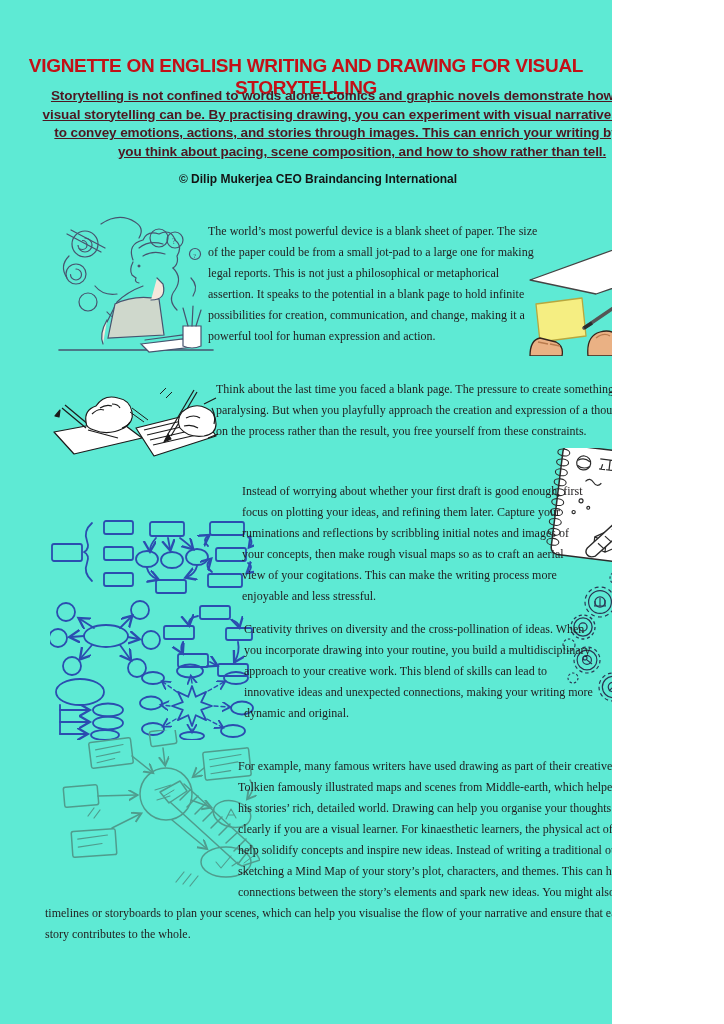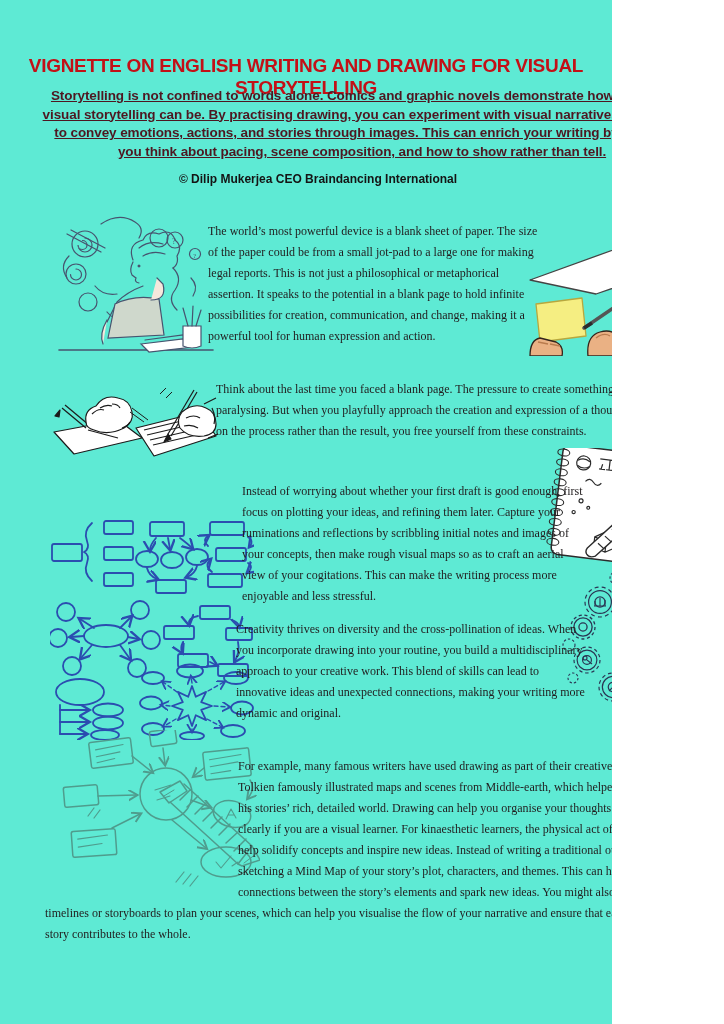--- a/index.html
+++ b/index.html
@@ -22,21 +22,21 @@
     position:absolute; left:0; right:0; top:172px; text-align:center;
     font-family:"Liberation Sans", sans-serif; font-weight:bold;
     font-size:12px; line-height:15px; color:#141414;margin-left:24px;
   }
   .para { position:absolute; font-size:12px; line-height:21px; text-align:left; }
   #p1 { left:208px; top:221px; width:465px; }
   #p1 .sp { float:right; width:135px; height:126px; }
   #p2 { left:216px; top:379px; width:470px; }
   #p3 { left:57px;  top:481px; width:530px; }
   #p3 .sp { float:left; width:185px; height:105px; margin-top:42px; }
-  #p4 { left:236px; top:619px; width:352px; }
+  #p4 { left:244px; top:619px; width:352px; }
   #p5 { left:45px;  top:756px; width:645px; }
   #p5 .sp { float:left; width:193px; height:129px; }
   svg.illus { position:absolute; }
 </style>
 </head>
 <body>
 
 <div class="page">
 
   <div class="title">VIGNETTE ON ENGLISH WRITING AND DRAWING FOR VISUAL STORYTELLING</div>

